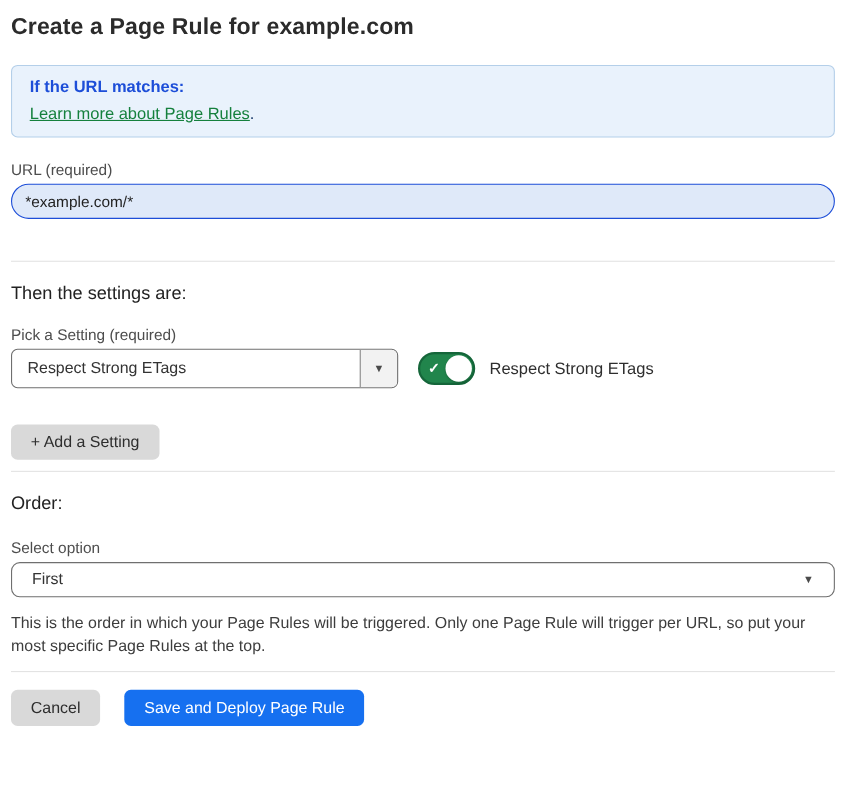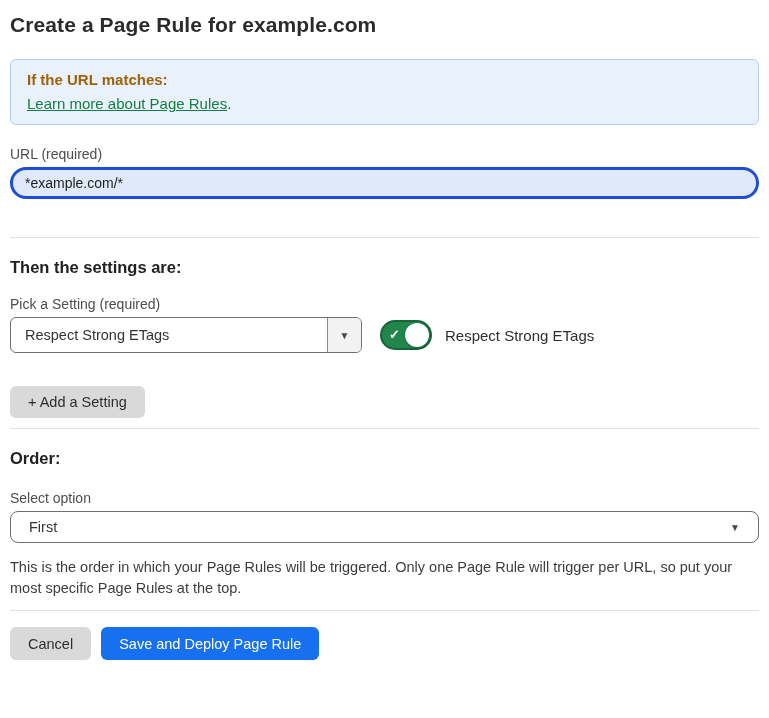--- a/index.html
+++ b/index.html
@@ -25,55 +25,55 @@
     border: 1px solid #b4cfe9;
     border-radius: 6px;
     padding: 8px 16px;
     margin-bottom: 20px;
     color: #1c3c6b;
     font-size: 15px;
     line-height: 24px;
   }
   .info-box .info-heading {
     font-weight: 700;
-    color: #a16207;
+    color: #1d4ed8;
   }
   .info-box a.info-link {
     color: #15803d;
     text-decoration: underline;
     cursor: pointer;
   }
   .field-label {
     font-size: 14px;
     line-height: 18px;
     color: #4d4d4d;
     margin-bottom: 4px;
   }
   .url-input {
     width: 100%;
     height: 32px;
     background: #dfe9f9;
-    border: 3px solid #1d4ed8;
+    border: 1px solid #1d4ed8;
     border-radius: 16px;
     font-family: "Liberation Sans", sans-serif;
     font-size: 14px;
     color: #1f1f1f;
     padding: 0 12px;
     margin-bottom: 38px;
     outline: none;
   }
   hr.divider {
     border: none;
     border-top: 1px solid #e3e3e3;
     margin: 0 0 19px 0;
   }
   .section-heading {
     font-size: 16.5px;
     line-height: 20px;
-    font-weight: 700;
+    font-weight: 400;
     color: #222222;
     margin-bottom: 18px;
   }
   .section-heading.order { margin-bottom: 21px; }
   
   .setting-row {
     display: flex;
     align-items: center;
     margin-bottom: 33px;
   }
@@ -186,21 +186,21 @@
     font-size: 10px;
   }
   .help-text {
     margin-top: 14px;
     font-size: 14.5px;
     line-height: 21px;
     color: #3d3d3d;
     max-width: 745px;
   }
   hr.divider.pre-actions { margin: 11px 0 16px 0; }
-  .actions-row { display: flex; gap: 10px; }
+  .actions-row { display: flex; gap: 22px; }
 </style>
 </head>
 <body>
 
 
 
 <h1 class="page-title">Create a Page Rule for example.com</h1>
 
 <div class="info-box">
   <div class="info-heading">If the URL matches:</div>

